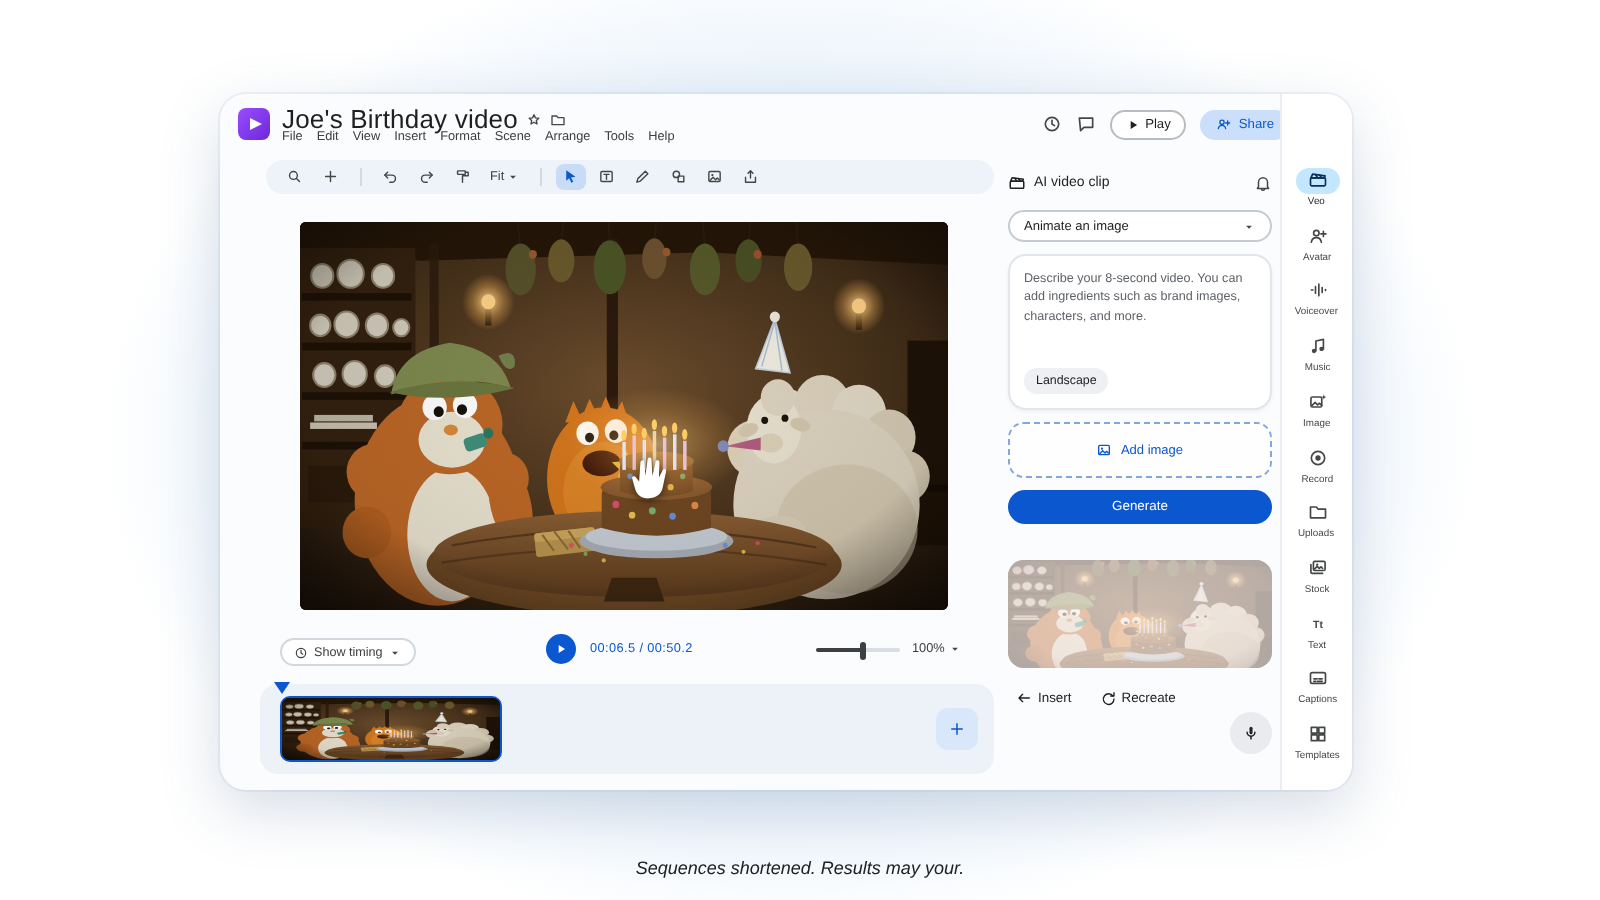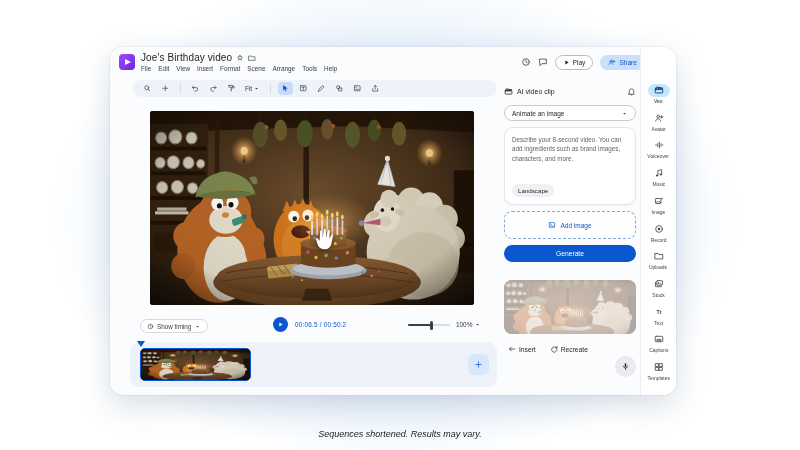--- a/index.html
+++ b/index.html
@@ -14,21 +14,21 @@
     box-shadow:0 10px 30px rgba(70,100,140,.22), 0 0 0 1px rgba(120,150,190,.10); }
 
   .ic { display:block; width:100%; height:100%; fill:currentColor; }
   .s { fill:none; stroke:currentColor; stroke-width:2; stroke-linecap:round; stroke-linejoin:round; }
 
   
   .logo { position:absolute; left:9px; top:7px; width:16px; height:16px; border-radius:4px;
     background:linear-gradient(135deg,#9a4dff,#6d28d9); display:flex; align-items:center; justify-content:center; color:#fff; }
   .logo .tri { width:0;height:0;border-top:3.5px solid transparent;border-bottom:3.5px solid transparent;border-left:6px solid #fff; margin-left:1px;}
   .title-row { position:absolute; left:31px; top:5px; display:flex; align-items:center; gap:4px; }
-  .doc-title { font-size:10px; color:#1f1f1f; font-weight:500; letter-spacing:.1px; }
+  .doc-title { font-size:13px; color:#1f1f1f; font-weight:500; letter-spacing:.1px; }
   .title-ic { width:8px; height:8px; color:#444746; }
   .menu-row { position:absolute; left:31px; top:18px; display:flex; gap:7px; font-size:6.4px; color:#3c4043; }
   .menu-item { cursor:default; }
   .header-right { position:absolute; right:9px; top:0; height:30px; display:flex; align-items:center; gap:7px; }
   .hicon { width:10px; height:10px; color:#444746; }
   .play-pill { height:15px; padding:0 7px; border:1px solid #b8bcc2; border-radius:8px; background:#fff;
     display:flex; align-items:center; gap:3px; font-size:6.6px; color:#1f1f1f; }
   .play-pill .pic { width:7px; height:7px; color:#1f1f1f; }
   .share-pill { height:15px; padding:0 8px; background:#cbdffa; border-radius:8px;
     display:flex; align-items:center; gap:3px; font-size:6.6px; color:#0b57d0; font-weight:500;}
@@ -729,14 +729,14 @@
                 <rect class="s" x="4" y="13" width="7" height="7"></rect>
                 <rect class="s" x="13" y="13" width="7" height="7"></rect>
               </svg>
             </span>
           </div>
           <div class="sb-label">Templates</div>
         </div>
       </div>
   </div>
 
-  <div class="caption">Sequences shortened. Results may vary.</div>
+  <div class="caption">Sequences shortened. Results may your.</div>
 </div>
 
 </body></html>

